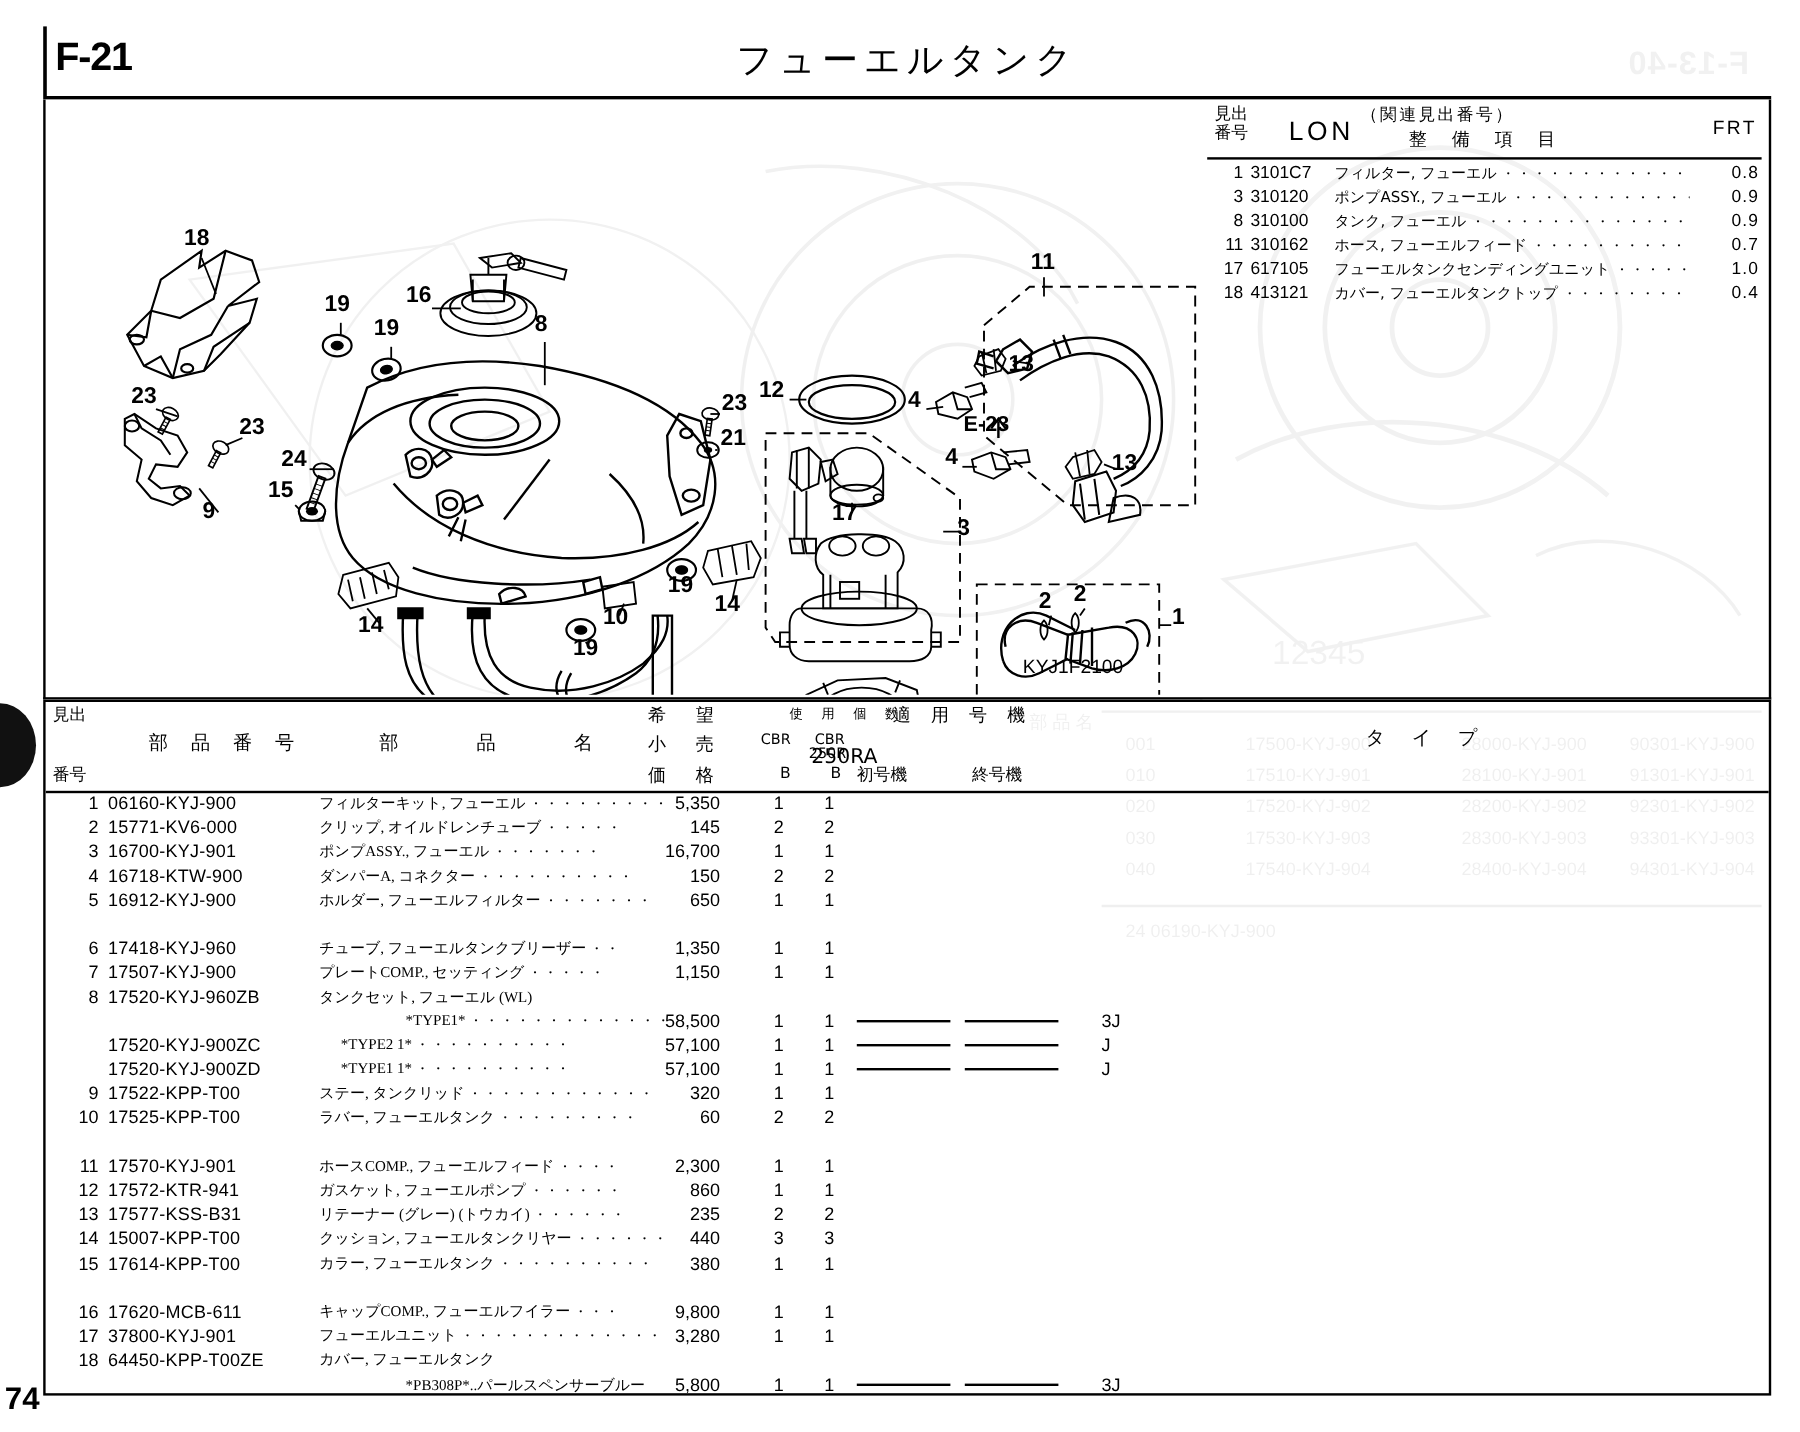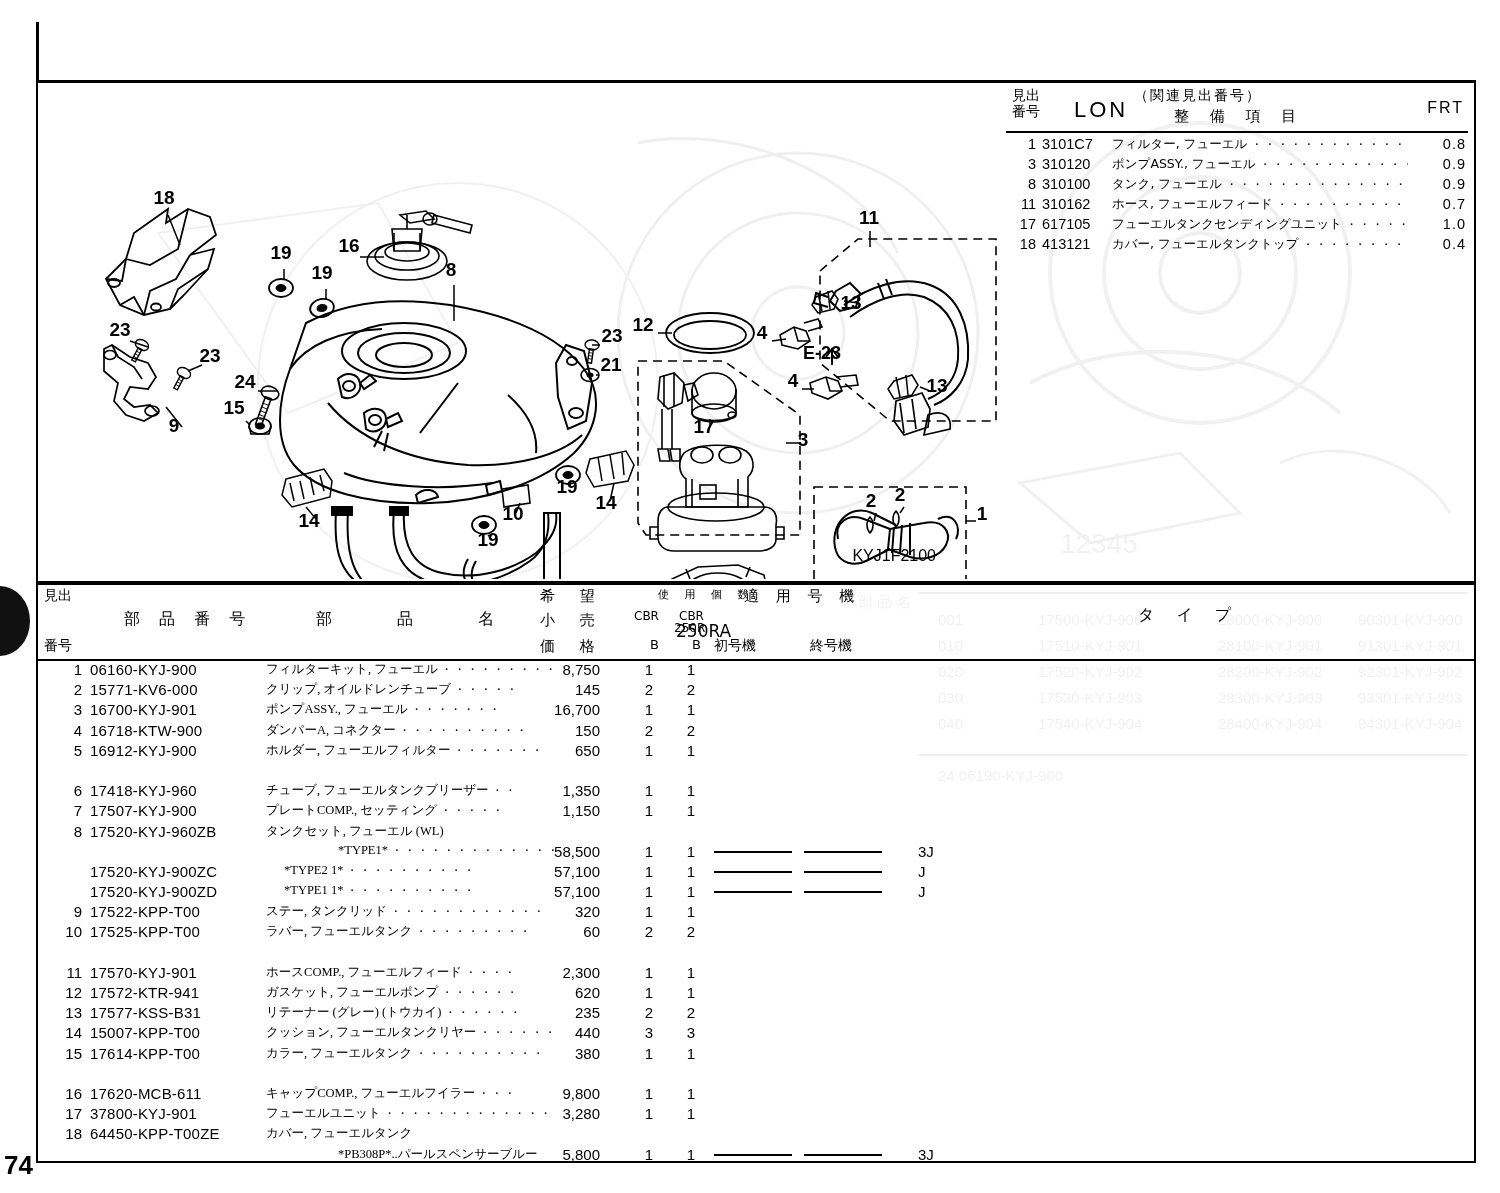--- a/index.html
+++ b/index.html
@@ -193,20 +193,25 @@
   .footer-date .j{ margin-left:70px; }
 </style>
 </head>
 <body>
 
 <div id="page">
 
   <div class="thumb-index"></div>
 
   <div class="hdr-vrule"></div>
+  <div class="header">
+    <div class="hdr-code">F-21</div>
+    <div class="hdr-title">フューエルタンク</div>
+    <div class="hdr-bleed">F-13-40</div>
+  </div>
   <div class="hdr-rule"></div>
 
   <div class="illus">
     <svg width="962" height="496" viewBox="0 0 962 496">
       <defs>
         <g id="boltG">
           <ellipse cx="0" cy="0" rx="7" ry="5" fill="none" stroke="#000" stroke-width="1.4"></ellipse>
           <path d="M-2,4 L-2,18 L2,18 L2,4 Z" fill="none" stroke="#000" stroke-width="1.4"></path>
           <path d="M-2,8 L2,8 M-2,11 L2,11 M-2,14 L2,14" stroke="#000" stroke-width="0.8"></path>
         </g>
@@ -668,21 +673,21 @@
       <div class="cell h-sho">初号機</div>
       <div class="cell h-shu">終号機</div>
       <div class="cell h-typ">タイプ</div>
     </div>
 
     <div class="pt-body" id="parts-rows">
         <div class="prow">
           <span class="c-no">1</span>
           <span class="c-pn">06160-KYJ-900</span>
           <span class="c-nm"><span class="nm">フィルターキット, フューエル</span> <span class="dots">・・・・・・・・・</span></span>
-          <span class="c-pr">8,750</span>
+          <span class="c-pr">5,350</span>
           <span class="c-q1">1</span>
           <span class="c-q2">1</span>
           <span class="c-ap"></span>
           <span class="c-ty"></span>
         </div>
         <div class="prow">
           <span class="c-no">2</span>
           <span class="c-pn">15771-KV6-000</span>
           <span class="c-nm"><span class="nm">クリップ, オイルドレンチューブ</span> <span class="dots">・・・・・</span></span>
           <span class="c-pr">145</span>
@@ -810,21 +815,21 @@
           <span class="c-pr">2,300</span>
           <span class="c-q1">1</span>
           <span class="c-q2">1</span>
           <span class="c-ap"></span>
           <span class="c-ty"></span>
         </div>
         <div class="prow">
           <span class="c-no">12</span>
           <span class="c-pn">17572-KTR-941</span>
           <span class="c-nm"><span class="nm">ガスケット, フューエルポンプ</span> <span class="dots">・・・・・・</span></span>
-          <span class="c-pr">620</span>
+          <span class="c-pr">860</span>
           <span class="c-q1">1</span>
           <span class="c-q2">1</span>
           <span class="c-ap"></span>
           <span class="c-ty"></span>
         </div>
         <div class="prow">
           <span class="c-no">13</span>
           <span class="c-pn">17577-KSS-B31</span>
           <span class="c-nm"><span class="nm">リテーナー (グレー) (トウカイ)</span> <span class="dots">・・・・・・</span></span>
           <span class="c-pr">235</span>

